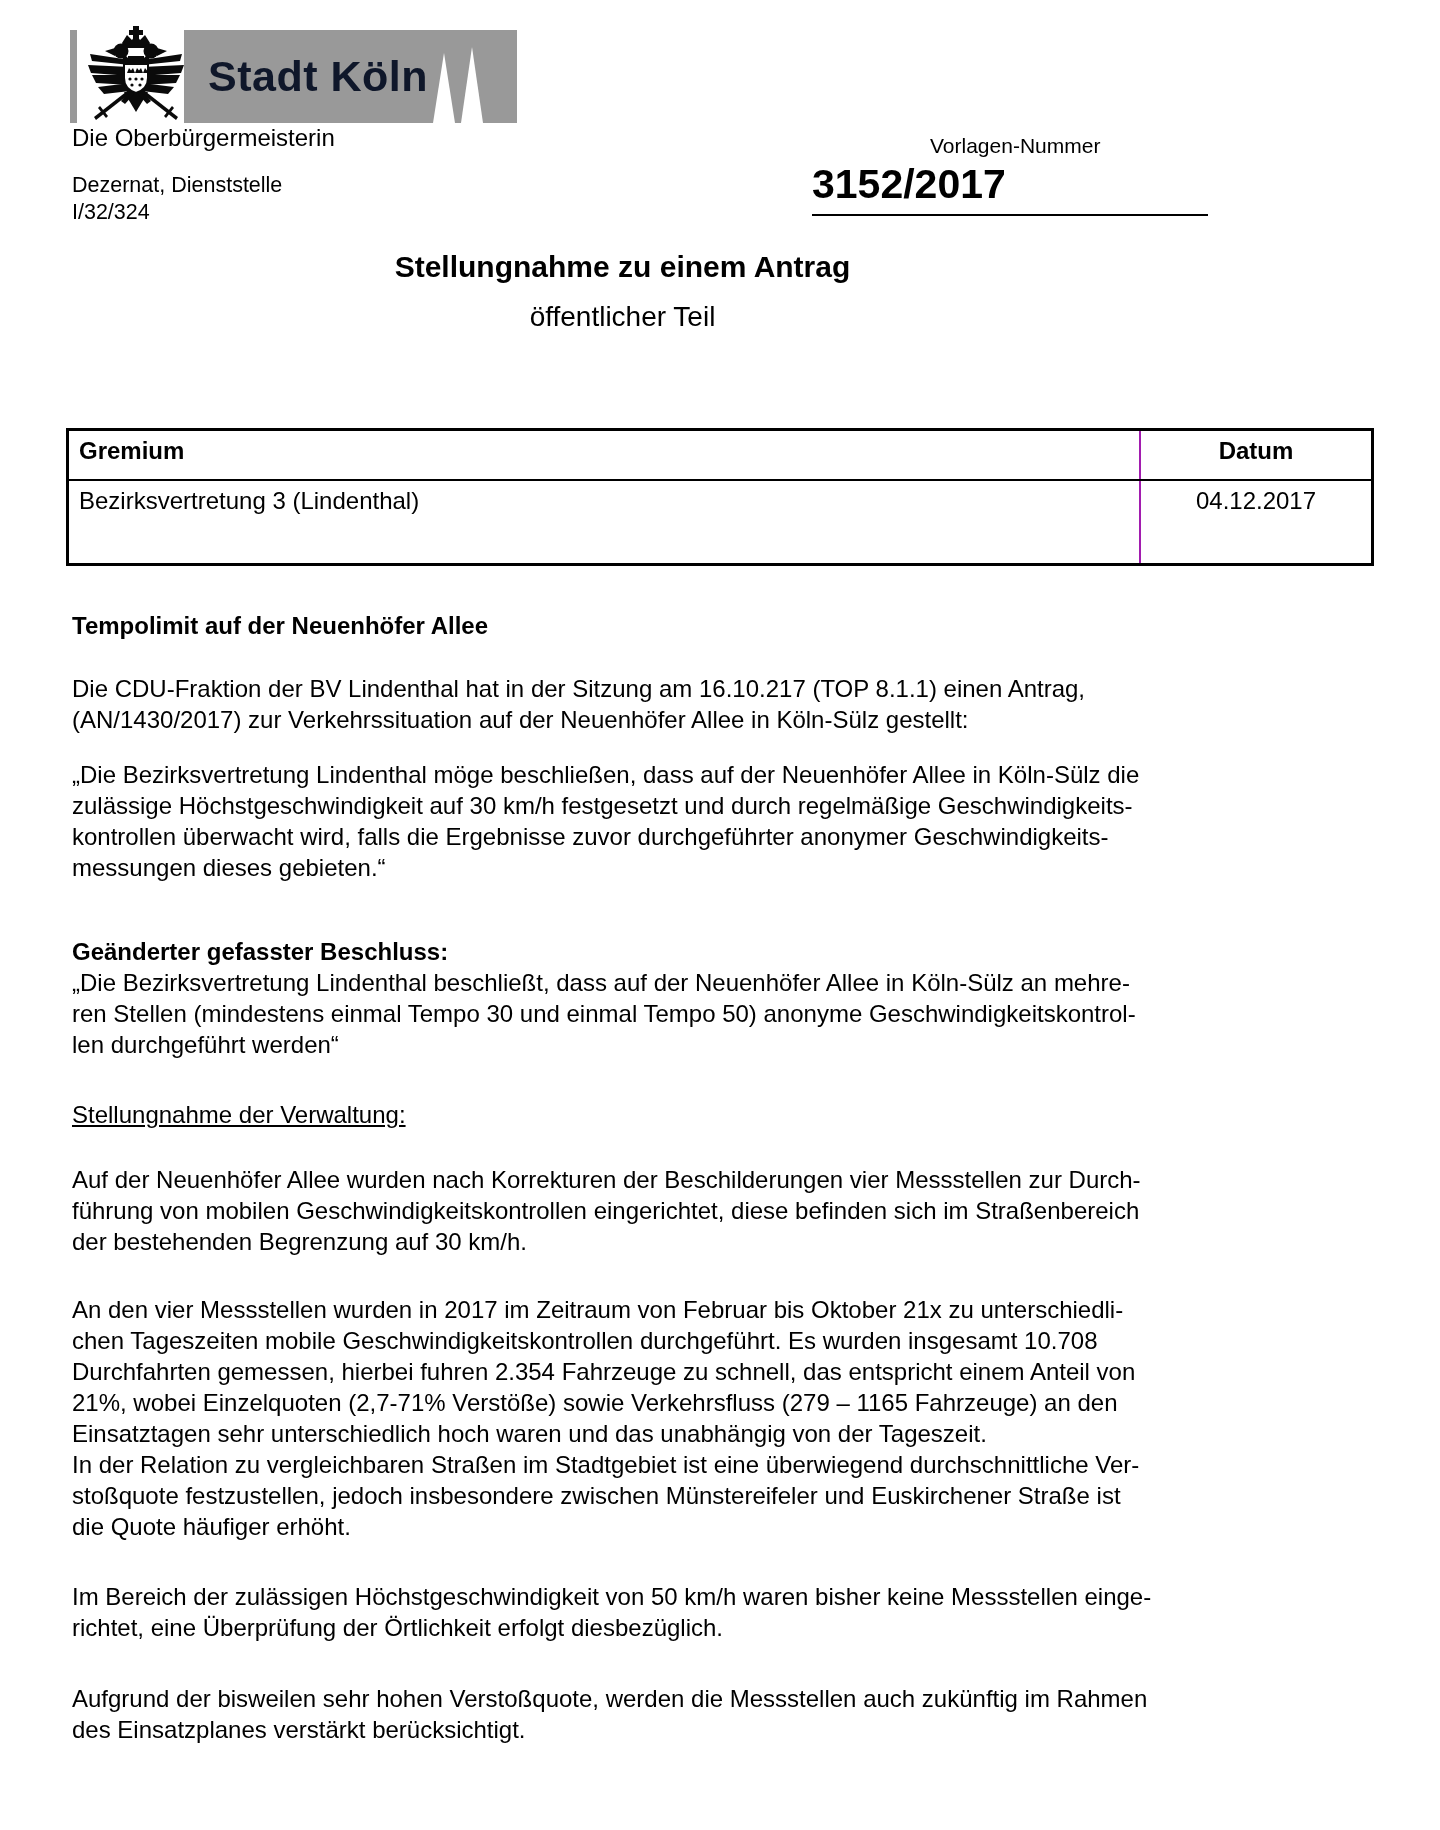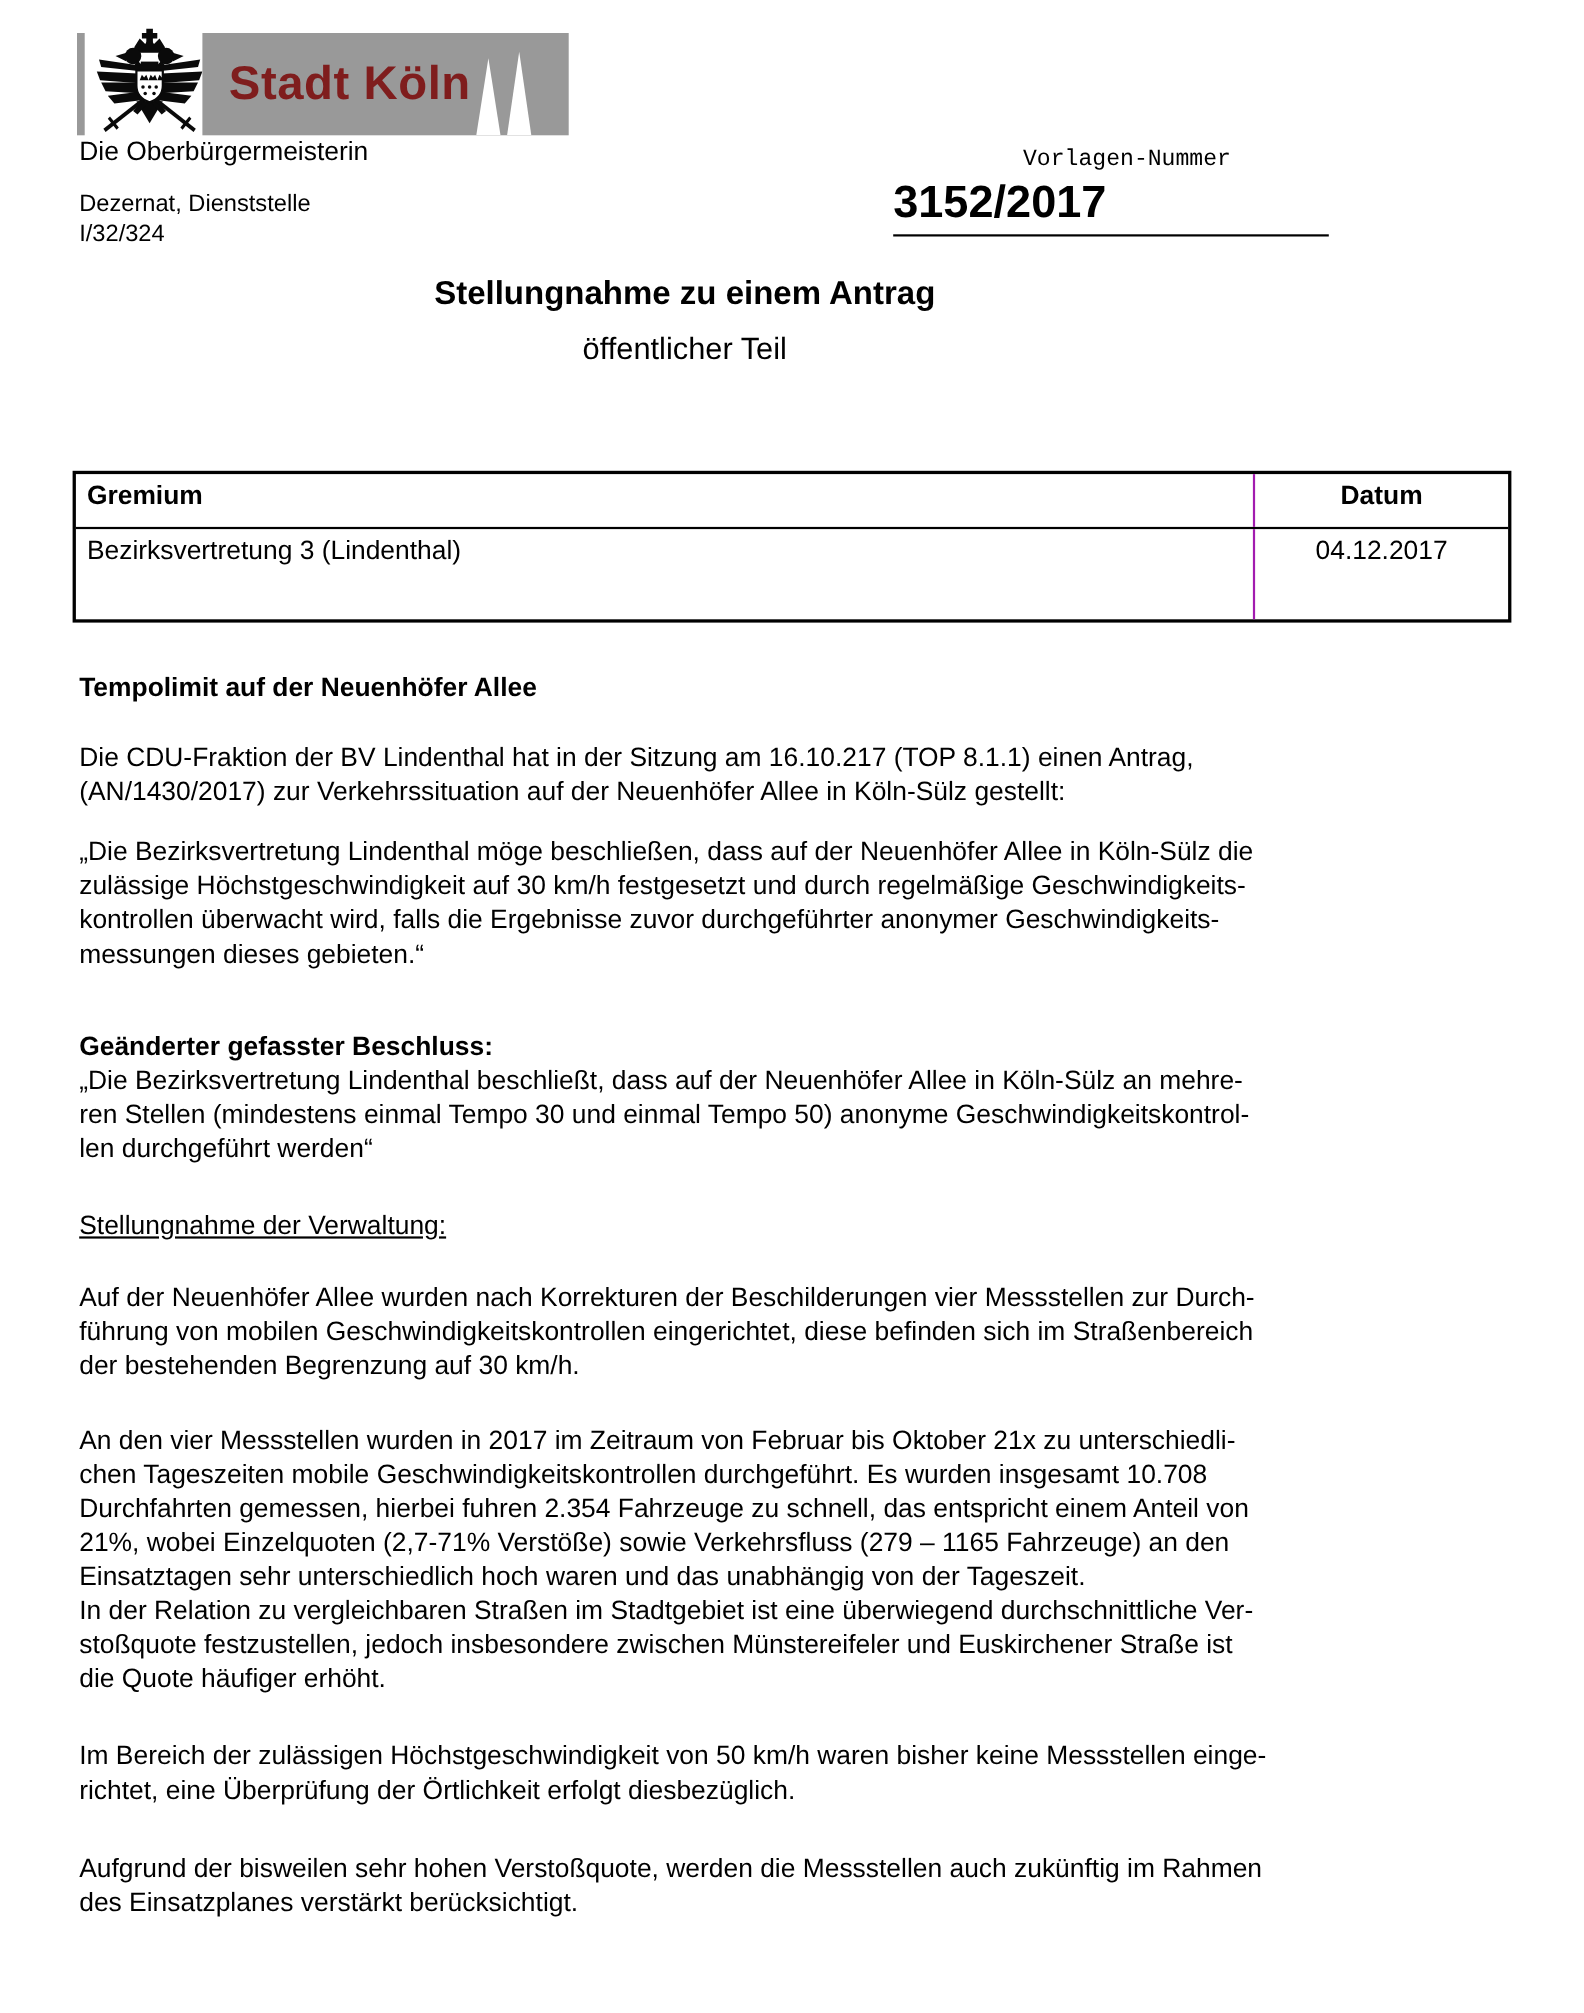--- a/index.html
+++ b/index.html
@@ -9,33 +9,33 @@
     font-family:"Liberation Sans", sans-serif; color:#000; overflow:hidden;
   }
   .abs { position:absolute; }
   .ml { white-space:pre; }
 
   
   .logo-bar { left:70px; top:30px; width:7px; height:93px; background:#999999; }
   .coat { left:86px; top:26px; width:100px; height:99px; }
   .logo-box { left:184px; top:30px; width:333px; height:93px; background:#999999; }
   .brand {
-    line-height:93px; font-size:43px; font-weight:bold; color:#7f1d1d;
+    line-height:93px; font-size:43px; font-weight:bold; color:#0f172a;
     padding-left:24px; letter-spacing:0.5px;
   }
   .spires { position:absolute; right:20px; bottom:0; width:72px; height:78px; }
 
   .sender { left:72px; top:124px; font-size:24px; }
   .dept { left:72px; top:172px; font-size:21.5px; line-height:27px; }
 
   .vorlagen {
     left:812px; top:134px; width:396px;
     border-bottom:2px solid #000; padding-bottom:6px;
   }
-  .vorlagen-label { font-size:21px; padding-left:118px;font-family:Liberation Mono, monospace; }
+  .vorlagen-label { font-size:21px; padding-left:118px; }
   .vorlagen-number { font-size:41px; font-weight:bold; text-align:left; padding-right:8px; margin-top:3px; }
 
   
   .title-wrap { left:70px; top:250px; width:1105px; text-align:center; }
   .doc-title { font-size:30px; font-weight:bold; }
   .doc-subtitle { font-size:28px; margin-top:17px; }
 
   
   .doc-table { left:66px; top:428px; width:1308px; border:3px solid #000; }
   .tr { display:flex; }

